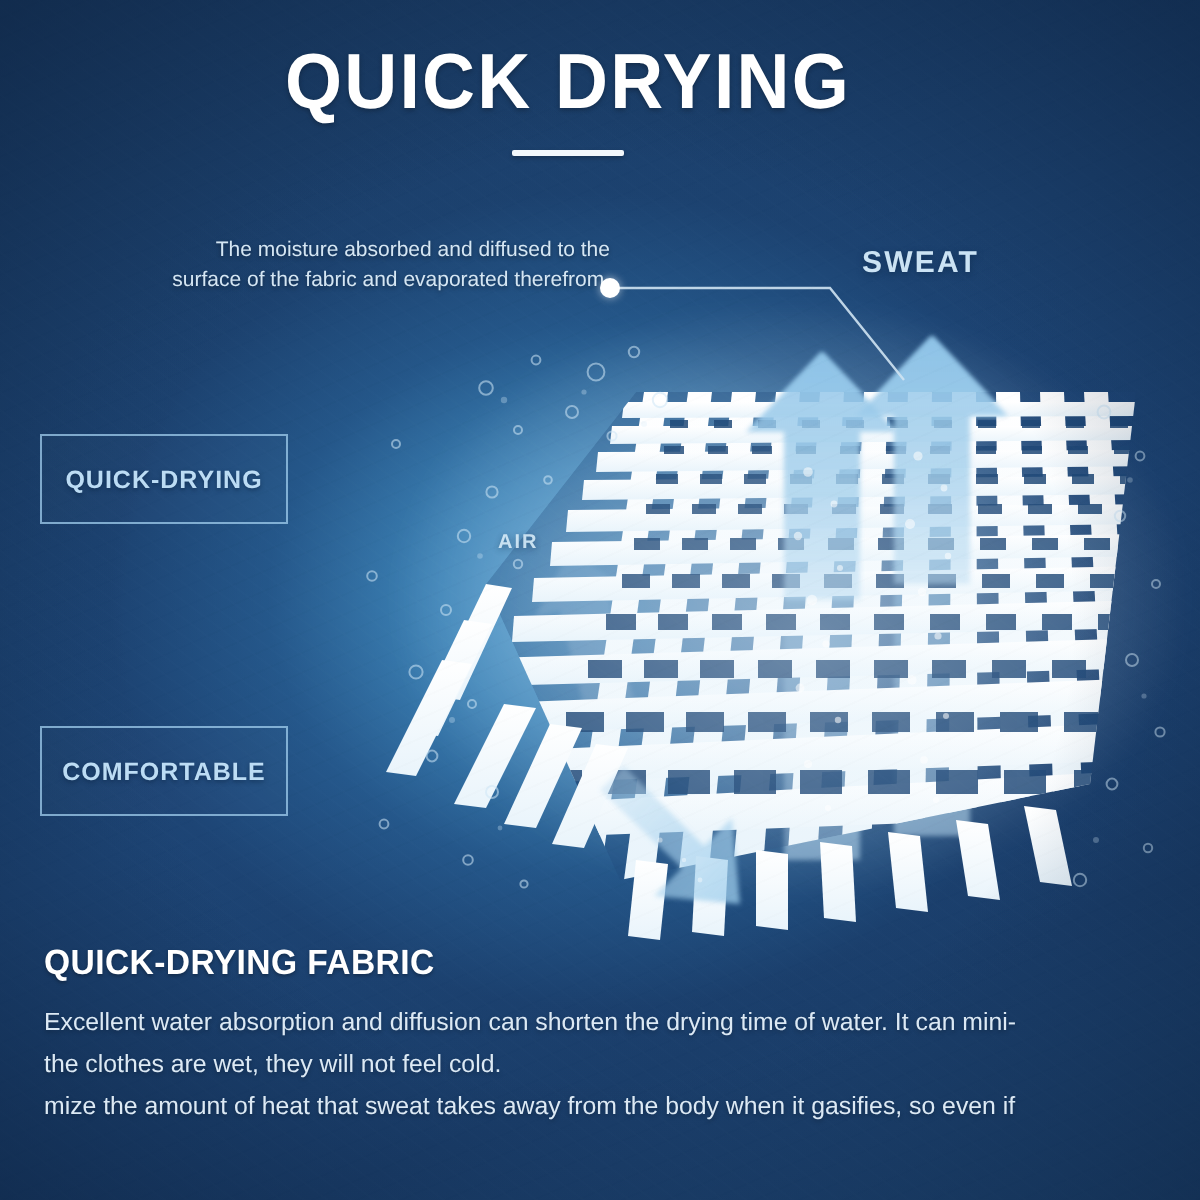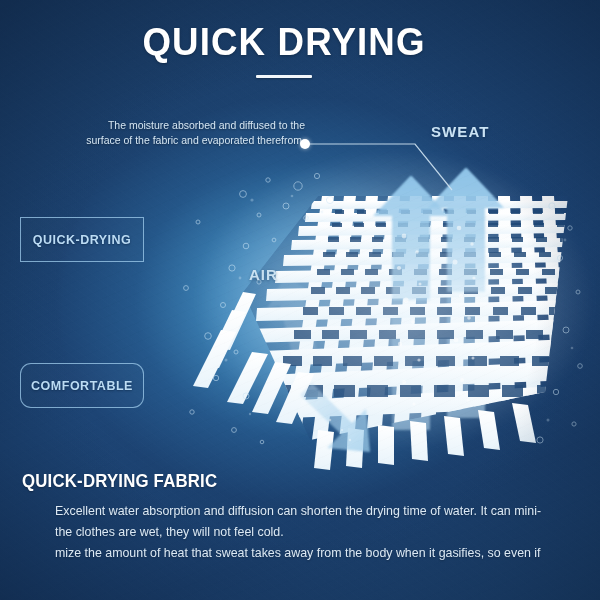--- a/index.html
+++ b/index.html
@@ -66,51 +66,51 @@
   }
 
   
   #sweat-label{
     position:absolute; left:431px; top:123px;
     font-size:15px; font-weight:bold; color:#cbe3f4; letter-spacing:1.1px;
     text-shadow:0 1px 3px rgba(12,40,72,.6);
   }
   #air-label{
     position:absolute; left:249px; top:266px;
-    font-size:15px; font-weight:bold; color:#d8ecf8; letter-spacing:1px;
+    font-size:10px; font-weight:bold; color:#d8ecf8; letter-spacing:1px;
     opacity:.88;
     text-shadow:0 1px 3px rgba(12,40,72,.5);
   }
 
   
   .feature-box{
     position:absolute; left:20px; width:124px; height:45px;
     border:1px solid rgba(160,205,238,.75);
     display:flex; align-items:center; justify-content:center;
     background:rgba(255,255,255,.015);
   }
   .feature-label{
     font-size:12.5px; font-weight:bold; color:#bcdcf4;
     letter-spacing:.5px; white-space:nowrap;
     text-shadow:0 1px 2px rgba(10,35,65,.55);
   }
   #fb0{ top:217px; }
   #fb1{ top:290px; }
-  #fb2{ top:363px;border-radius:11px; }
+  #fb2{ top:363px; }
 
   
   #bottom{ position:absolute; left:22px; top:471px; width:560px; }
   #bottom-heading{
     font-size:17.5px; font-weight:bold; color:#ffffff; letter-spacing:.2px;
     transform:scaleX(.96); transform-origin:left center;
     text-shadow:0 1px 2px rgba(0,0,0,.3);
   }
   #bottom-body{
     margin-top:9px; font-size:12.4px; line-height:21px;
-    color:#dce9f4; text-shadow:0 1px 2px rgba(0,0,0,.25);margin-left:33px;
+    color:#dce9f4; text-shadow:0 1px 2px rgba(0,0,0,.25);
   }
   #bottom-body span{ display:block; }
 
   svg{ display:block; }
   #art{ position:absolute; left:0; top:0; width:600px; height:600px; pointer-events:none; }
 </style>
 </head>
 <body>
 
 <div id="stage">

